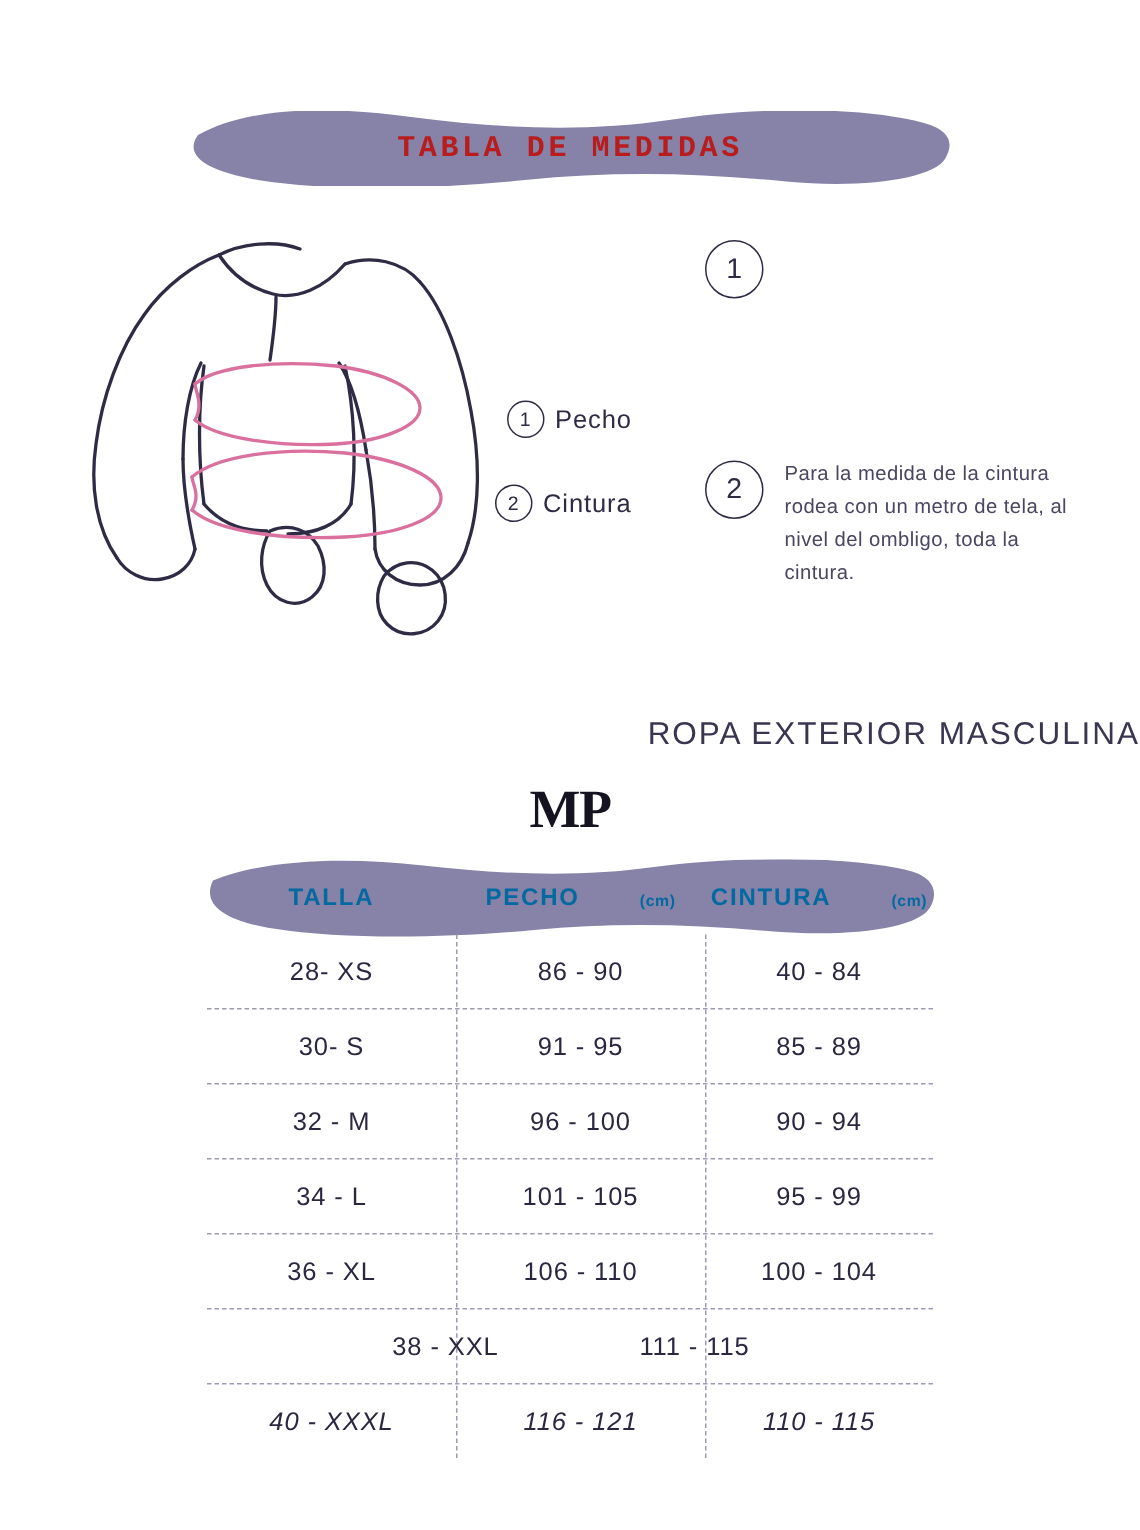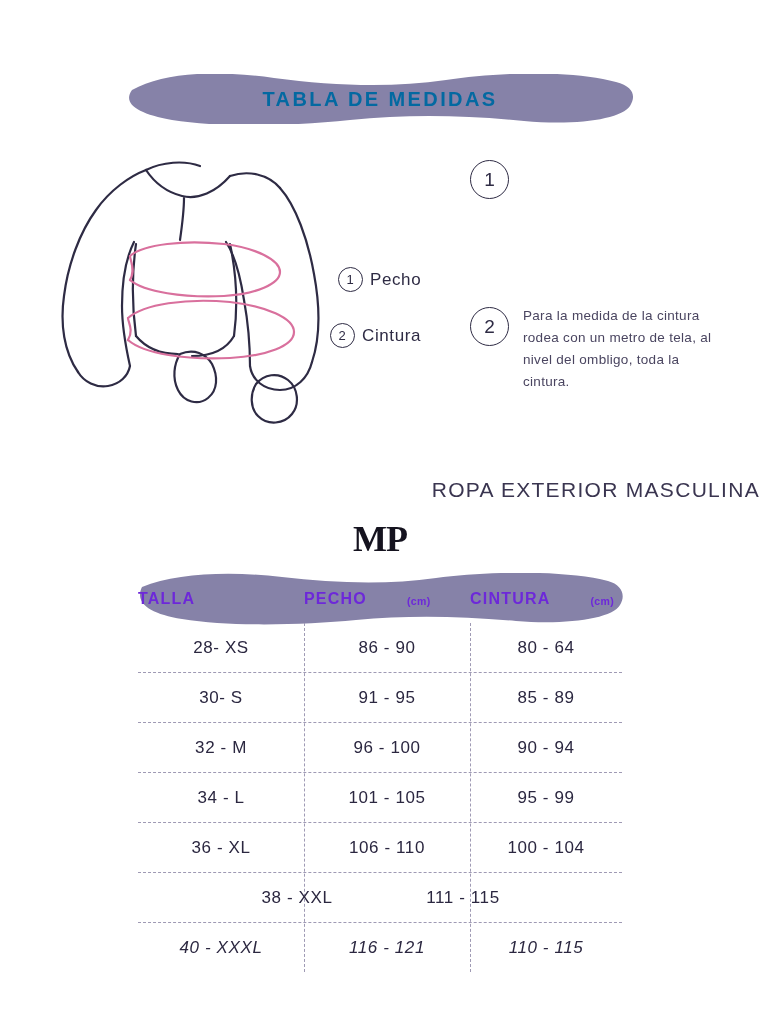--- a/index.html
+++ b/index.html
@@ -27,25 +27,26 @@
   .banner-shape {
     position: absolute;
     inset: 0;
   }
   .banner-title {
     position: absolute;
     inset: 0;
     display: flex;
     align-items: center;
     justify-content: center;
-    color: #0369a1;
+    color: #b91c1c;
     font-size: 20px;
     font-weight: bold;
     letter-spacing: 2.4px;
     z-index: 2;
+    font-family: Liberation Mono, monospace;
   }
 
   
   .torso-illus {
     position: absolute;
     left: 34px;
     top: 148px;
     width: 340px;
     height: 290px;
   }
@@ -149,21 +150,22 @@
   }
   .thead-row {
     position: absolute;
     inset: 0;
     display: flex;
     z-index: 2;
   }
   .thead-row .cell {
     display: flex;
     align-items: center;
-    color: #6d28d9;
+    justify-content: center;
+    color: #0369a1;
     font-size: 16px;
     font-weight: bold;
     letter-spacing: 1.2px;
   }
   .thead-row .cell .unit {
     font-size: 10.5px;
     font-weight: bold;
     letter-spacing: 0.4px;
     margin-left: 4px;
     position: relative;
@@ -294,21 +296,21 @@
     </div>
   </div>
 
   <div class="tbody">
     <div class="vline v1"></div>
     <div class="vline v2"></div>
 
     <div class="trow">
       <div class="cell col-0">28-  XS</div>
       <div class="cell col-1">86 - 90</div>
-      <div class="cell col-2">80 - 64</div>
+      <div class="cell col-2">40 - 84</div>
     </div>
     <div class="trow">
       <div class="cell col-0">30-   S</div>
       <div class="cell col-1">91 - 95</div>
       <div class="cell col-2">85 - 89</div>
     </div>
     <div class="trow">
       <div class="cell col-0">32 -  M</div>
       <div class="cell col-1">96 - 100</div>
       <div class="cell col-2">90 - 94</div>

